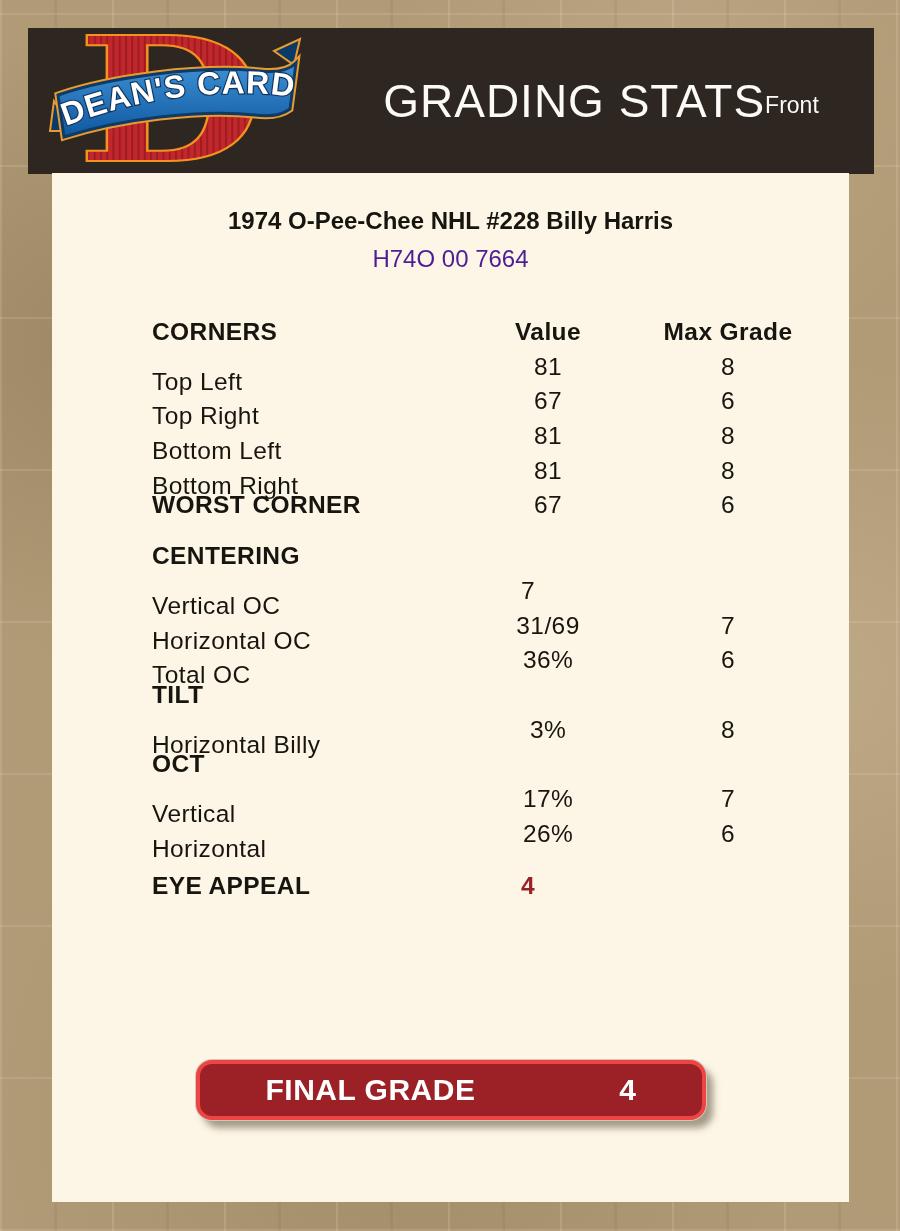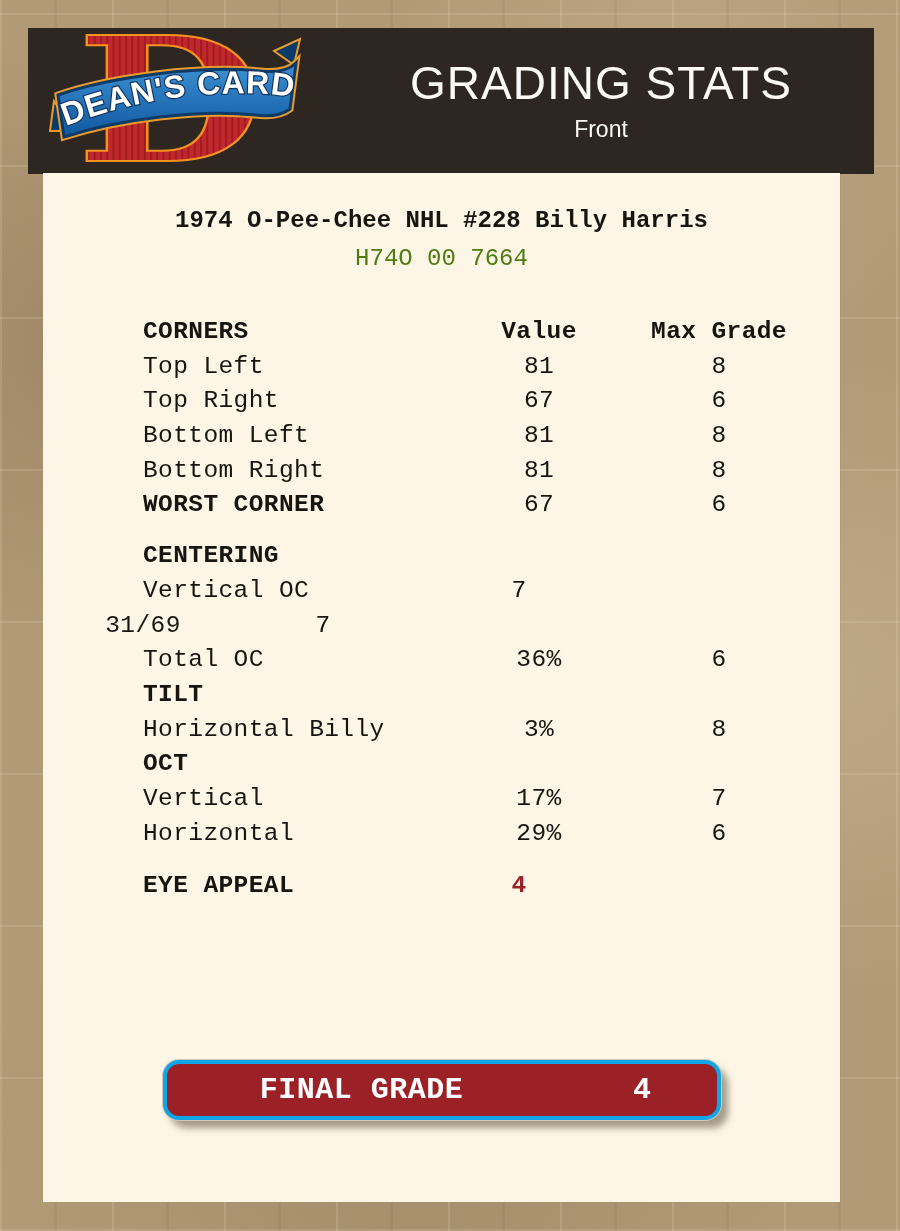--- a/index.html
+++ b/index.html
@@ -15,48 +15,48 @@
       radial-gradient(circle at 10% 28%, rgba(110,88,55,0.28), transparent 26%),
       radial-gradient(circle at 92% 55%, rgba(235,220,190,0.22), transparent 30%),
       radial-gradient(circle at 45% 90%, rgba(110,88,55,0.20), transparent 34%),
       radial-gradient(circle at 75% 8%, rgba(235,220,190,0.18), transparent 22%);
   }
 
   
   .header-bar{position:absolute;left:28px;top:28px;width:846px;height:146px;background:var(--header-bg,#2e2721);}
   .logo{position:absolute;left:22px;top:3px;width:250px;height:140px;overflow:visible;}
   .header-text{position:absolute;left:300px;top:0;width:546px;height:100%;
-    display:flex;flex-direction:column;justify-content:center;align-items:center;color:#fbfaf7;}
+    display:flex;flex-direction:row;justify-content:center;align-items:center;color:#fbfaf7;}
   .header-title{font-size:46px;letter-spacing:1px;line-height:1.05;}
   .header-sub{font-size:23px;margin-top:8px;}
 
   
-  .panel{position:absolute;left:43px;top:173px;width:797px;height:1029px;background:var(--panel-bg,#fdf6e6);color:#17150f;font-family:Liberation Mono, monospace;}
+  .panel{position:absolute;left:52px;top:173px;width:797px;height:1029px;background:var(--panel-bg,#fdf6e6);color:#17150f;}
   .card-name{margin-top:33px;text-align:center;font-weight:bold;font-size:24px;line-height:30px;}
-  .card-serial{margin-top:8px;text-align:center;font-size:24px;line-height:30px;color:#4d7c0f;}
+  .card-serial{margin-top:8px;text-align:center;font-size:24px;line-height:30px;color:#4c1d95;}
 
   
   .stats-table{margin-top:44px;}
   .row{display:flex;height:34.7px;font-size:24.5px;letter-spacing:0.4px;}
   .c1{width:396px;box-sizing:border-box;padding-left:100px;white-space:nowrap;}
   .c2{width:200px;text-align:center;white-space:nowrap;}
   .c3{width:160px;text-align:center;white-space:nowrap;}
   .row.header .c1,.row.header .c2,.row.header .c3{font-weight:bold;}
   .row.section .c1{font-weight:bold;}
-  .row.sub .c1{}
+  .row.sub .c1{margin-top:15px;}
   .gap{height:16px;}
   .gap2{height:18px;}
   .max-red{color:var(--accent-red,#9b2127);font-weight:bold;}
   .row[data-row-label="SIZE"] .c2{transform:translateX(-52px);}
 
   
   .final-grade{position:absolute;left:50%;transform:translateX(-50%);top:887px;width:502px;height:52px;
-    background:var(--accent-red,#9b2127);border:4px solid #0ea5e9;border-radius:16px;
+    background:var(--accent-red,#9b2127);border:4px solid #ef4444;border-radius:16px;
     box-shadow:0 0 0 1px #cfc8b8, 7px 8px 7px rgba(90,78,58,0.55);
-    color:#fff;font-weight:bold;font-size:30px;letter-spacing:0.5px;padding-left:48px;}
+    color:#fff;font-weight:bold;font-size:30px;letter-spacing:0.5px;}
   .final-grade .fg-label{position:absolute;left:0;right:160px;top:0;bottom:0;
     display:flex;align-items:center;justify-content:center;}
   .final-grade .fg-value{position:absolute;right:65px;top:0;bottom:0;display:flex;align-items:center;}
 </style>
 </head>
 <body>
 
 <div class="stage">
   <div class="bg-collage"></div>
 
@@ -132,20 +132,21 @@
         <div class="row section" data-row-label="CENTERING">
           <div class="c1">CENTERING</div>
           <div class="c2"></div>
           <div class="c3"></div>
         </div>
         <div class="row sub" data-row-label="Vertical OC">
           <div class="c1">Vertical OC</div>
           <div class="c3">7</div>
         </div>
         <div class="row sub" data-row-label="Horizontal OC">
+          <div class="c1">Horizontal OC</div>
           <div class="c2">31/69</div>
           <div class="c3">7</div>
         </div>
         <div class="row sub" data-row-label="Total OC">
           <div class="c1">Total OC</div>
           <div class="c2">36%</div>
           <div class="c3">6</div>
         </div>
         <div class="row section" data-row-label="TILT">
           <div class="c1">TILT</div>
@@ -162,21 +163,21 @@
           <div class="c2"></div>
           <div class="c3"></div>
         </div>
         <div class="row sub" data-row-label="Vertical">
           <div class="c1">Vertical</div>
           <div class="c2">17%</div>
           <div class="c3">7</div>
         </div>
         <div class="row sub" data-row-label="Horizontal">
           <div class="c1">Horizontal</div>
-          <div class="c2">29%</div>
+          <div class="c2">26%</div>
           <div class="c3">6</div>
         </div>
         <div class="gap2"></div>
         <div class="row section" data-row-label="EYE APPEAL">
           <div class="c1">EYE APPEAL</div>
           <div class="c3 max-red">4</div>
         </div>
       </div>
 
     <div class="final-grade">

